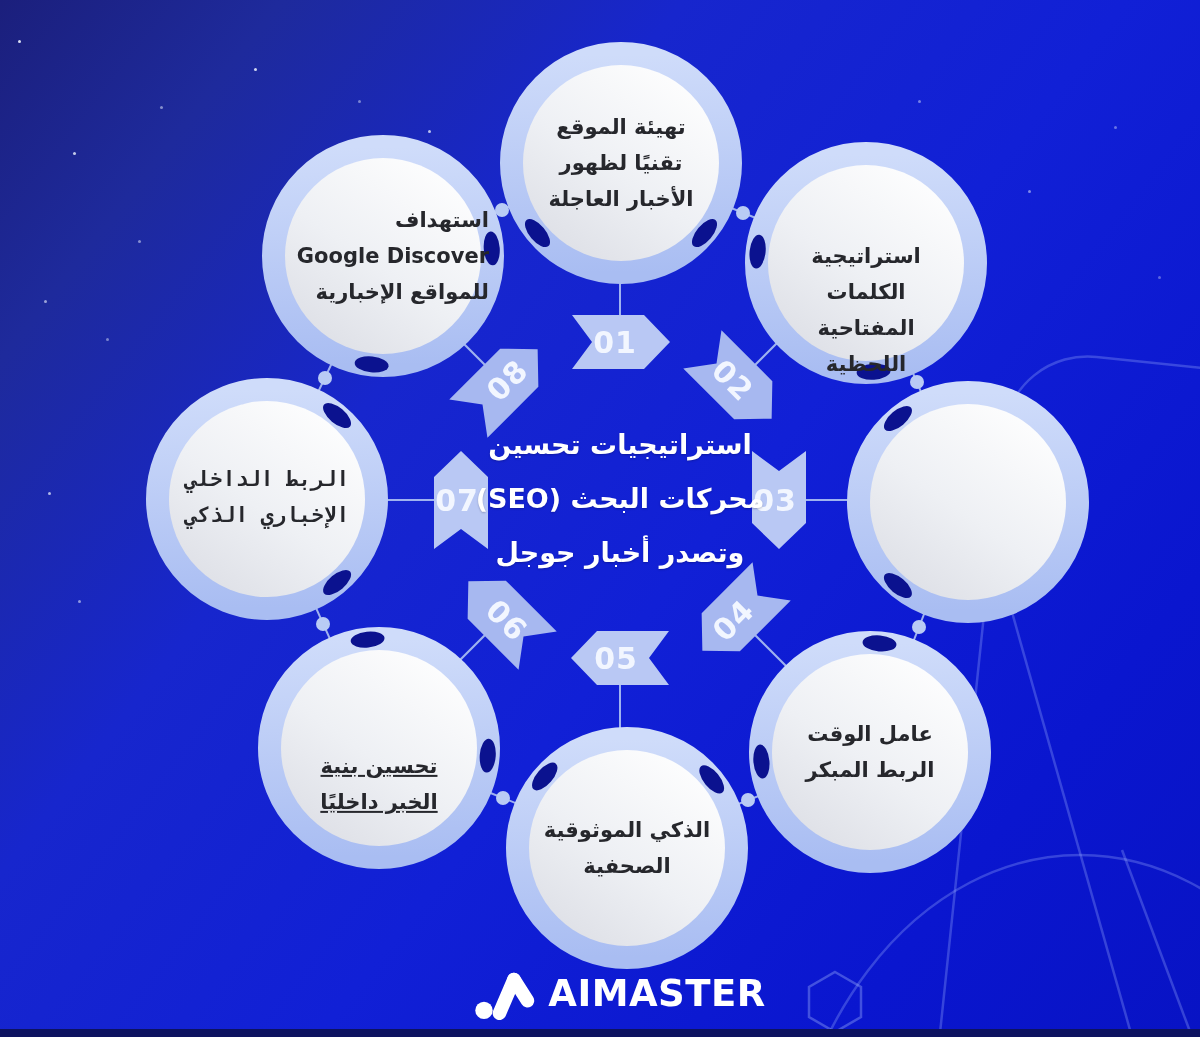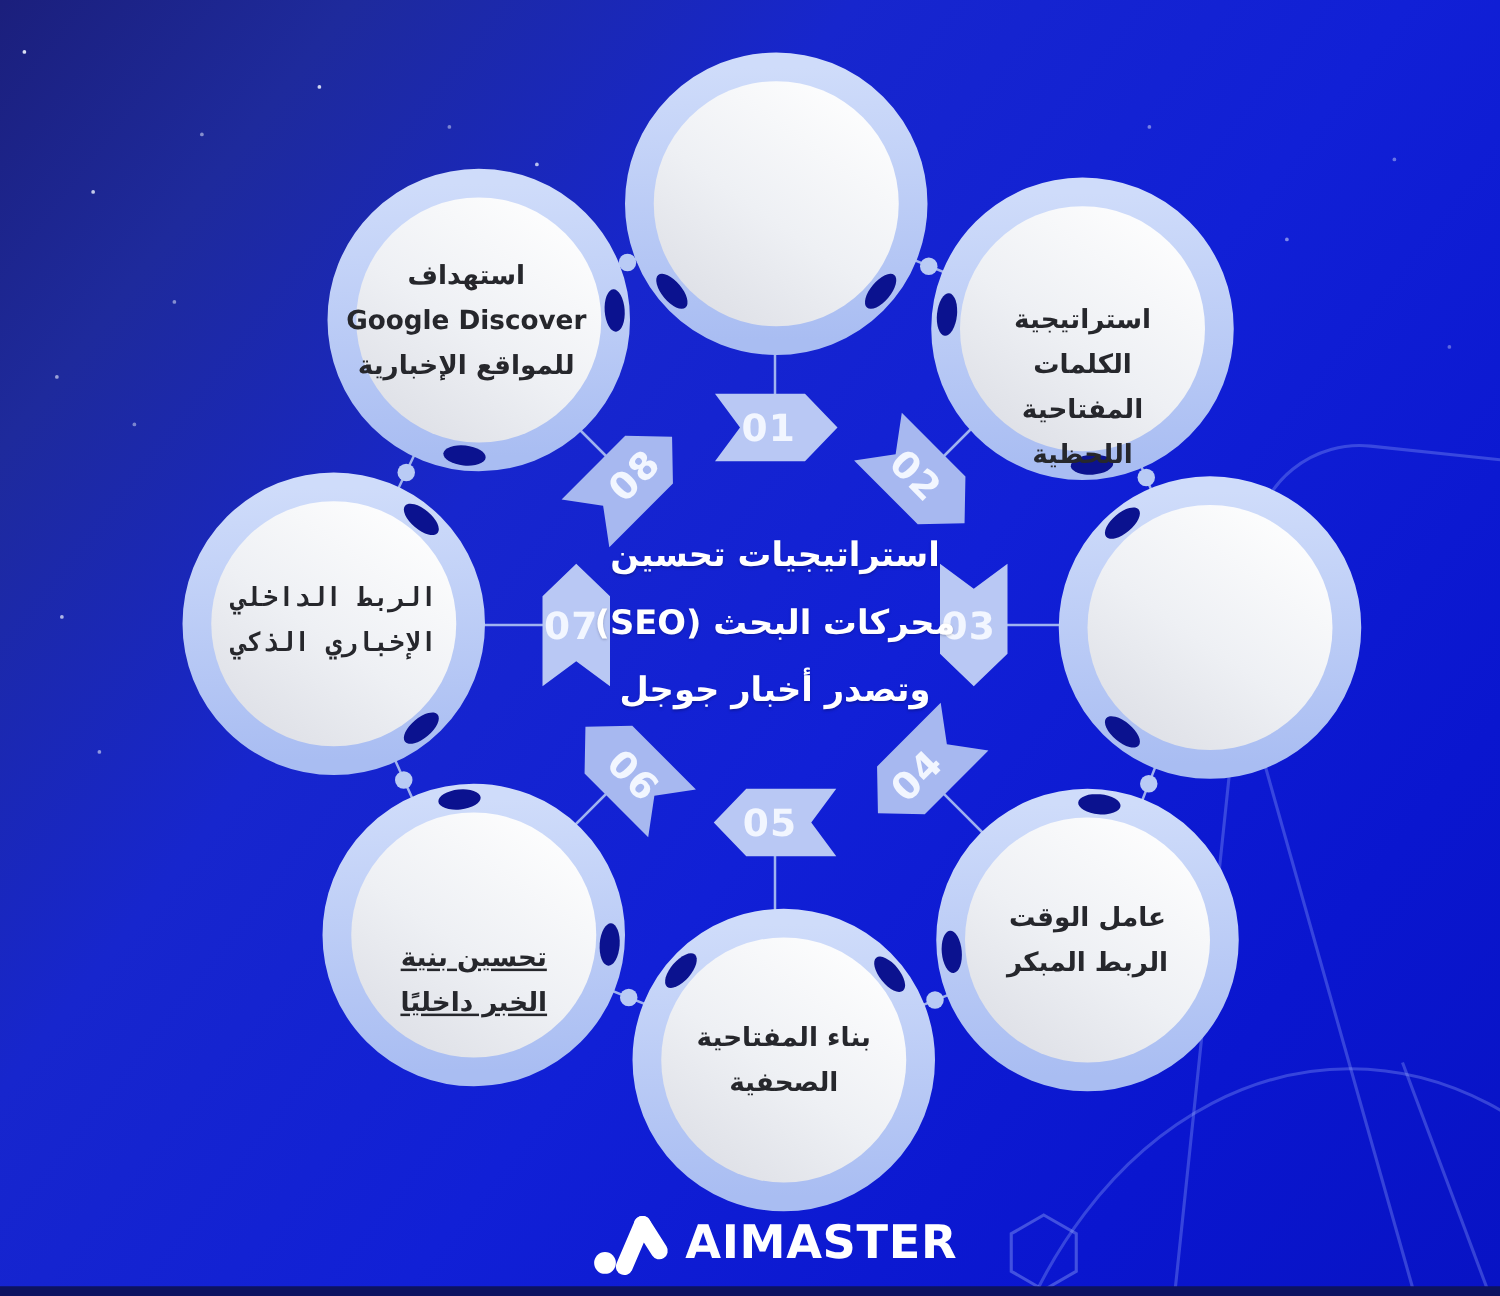--- a/index.html
+++ b/index.html
@@ -177,33 +177,36 @@
       <text class="ribbon-num" text-anchor="middle" transform="translate(733,380) rotate(45)" y="11">02</text>
       <text class="ribbon-num" text-anchor="middle" transform="translate(775,500) rotate(0)" y="11">03</text>
       <text class="ribbon-num" text-anchor="middle" transform="translate(733,620) rotate(-45)" y="11">04</text>
       <text class="ribbon-num" text-anchor="middle" transform="translate(616,658) rotate(0)" y="11">05</text>
       <text class="ribbon-num" text-anchor="middle" transform="translate(507,620) rotate(45)" y="11">06</text>
       <text class="ribbon-num" text-anchor="middle" transform="translate(457,500) rotate(0)" y="11">07</text>
       <text class="ribbon-num" text-anchor="middle" transform="translate(507,380) rotate(-45)" y="11">08</text>
     </g>
   </svg>
 
+  <div class="node-label" style="left:621px;top:163px;">تهيئة الموقع
+تقنيًا لظهور
+الأخبار العاجلة</div>
   <div class="node-label" style="left:866px;top:263px;margin-top:47px;">استراتيجية
 الكلمات
 المفتاحية
 اللحظية</div>
   <div class="node-label" style="left:870px;top:752px;">عامل الوقت
 الربط المبكر</div>
-  <div class="node-label" style="left:627px;top:848px;">بناء المفتاحية
+  <div class="node-label" style="left:627px;top:848px;">الذكي الموثوقية
 الصحفية</div>
   <div class="node-label" style="left:379px;top:784px;text-decoration:underline;">تحسين بنية
 الخبر داخليًا</div>
   <div class="node-label" style="left:267px;top:499px;font-family:Liberation Mono, monospace;">الربط الداخلي
 الإخباري الذكي</div>
-  <div class="node-label" style="left:373px;top:256px;">استهداف
+  <div class="node-label" style="left:383px;top:256px;text-align:right;">استهداف
 Google Discover
 للمواقع الإخبارية</div>
 
   <div class="center-title">استراتيجيات تحسين
 محركات البحث (SEO)
 وتصدر أخبار جوجل</div>
 
   <div class="logo">
     <svg width="62" height="56" viewBox="0 0 64 58">
       <circle cx="10" cy="47" r="9" fill="#ffffff"></circle>

